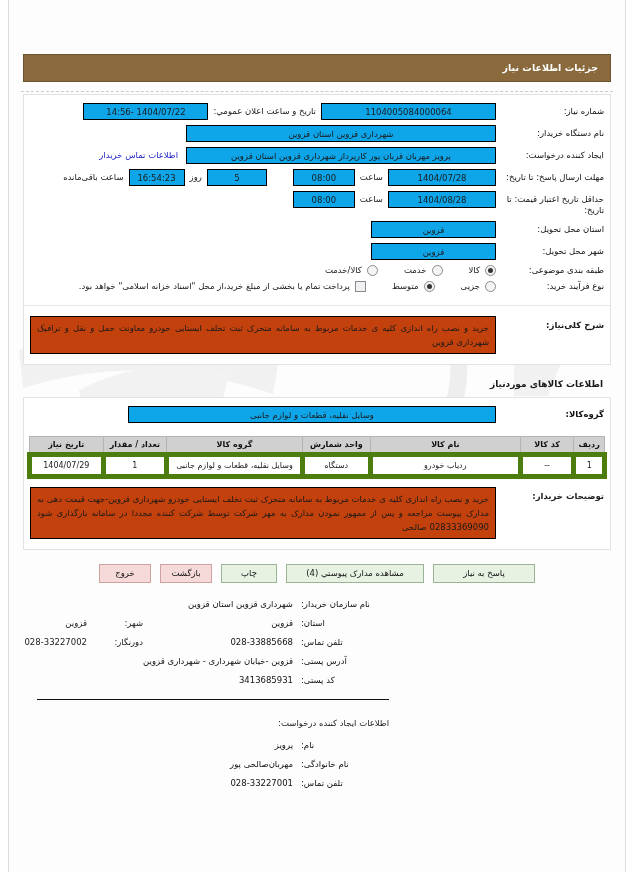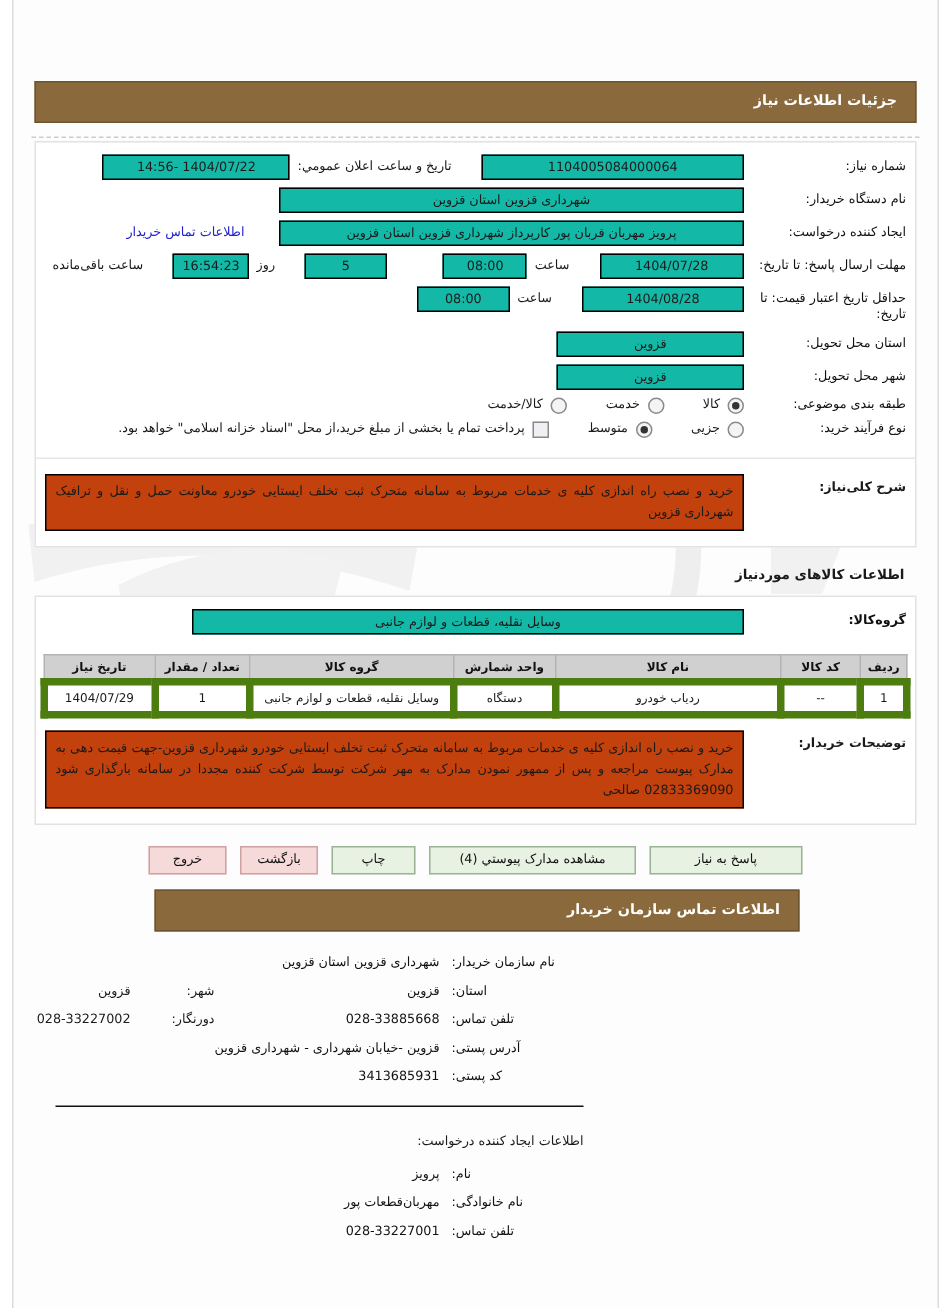--- a/index.html
+++ b/index.html
@@ -90,30 +90,29 @@
     text-align: right;
     padding-top: 3px;
     font-size: 8.5px;
     line-height: 1.28;
     color: #111;
     padding-left: 6px;
     box-sizing: border-box;
   }
   .fbox {
     border: 1px solid #000000;
-    background: #14b8a6;
+    background: #0ea5e9;
     height: 17px;
     line-height: 16px;
     font-size: 8.5px;
     padding: 0 5px;
     box-sizing: border-box;
     text-align: center;
     white-space: nowrap;
     overflow: hidden;
-    margin-left: 15px;
   }
   .inline-lbl {
     font-size: 8.5px;
     padding: 3px 5px 0 5px;
     white-space: nowrap;
   }
 
   
   .w-need  { width: 175px; text-align:center; }
   .w-date  { width: 125px; }
@@ -431,21 +430,20 @@
     </div>
 
     <div class="btnbar">
       <div class="btn green b-answer">پاسخ به نیاز</div>
       <div class="btn green b-docs">مشاهده مدارک پیوستي (4)</div>
       <div class="btn green b-print">چاپ</div>
       <div class="btn pink  b-back">بازگشت</div>
       <div class="btn pink  b-exit">خروج</div>
     </div>
 
-    <div class="bar" id="sec2-bar">اطلاعات تماس سازمان خریدار</div>
 
     <div class="contact">
       <div class="contact-inner" style="padding-right:0;">
 
         <div class="crow" style="padding-right:236px">
           <div class="clabel">نام سازمان خریدار:</div>
           <div class="cvalue">شهرداری قزوین استان قزوین</div>
         </div>
 
         <div class="crow" style="padding-right:236px">
@@ -477,21 +475,21 @@
           <div class="sub-title">اطلاعات ایجاد کننده درخواست:</div>
         </div>
 
         <div class="crow" style="padding-right:236px">
           <div class="clabel">نام:</div>
           <div class="cvalue">پرویز</div>
         </div>
 
         <div class="crow" style="padding-right:236px">
           <div class="clabel">نام خانوادگی:</div>
-          <div class="cvalue">مهربان‌قطعات پور</div>
+          <div class="cvalue">مهربان‌صالحی پور</div>
         </div>
 
         <div class="crow" style="padding-right:236px">
           <div class="clabel">تلفن تماس:</div>
           <div class="cvalue">028-33227001</div>
         </div>
 
       </div>
     </div>
 

